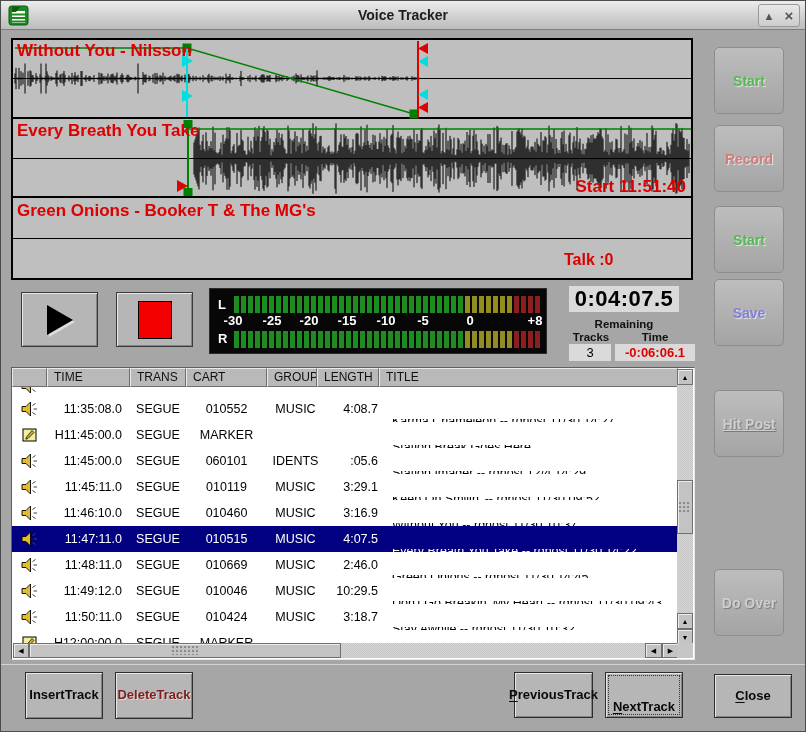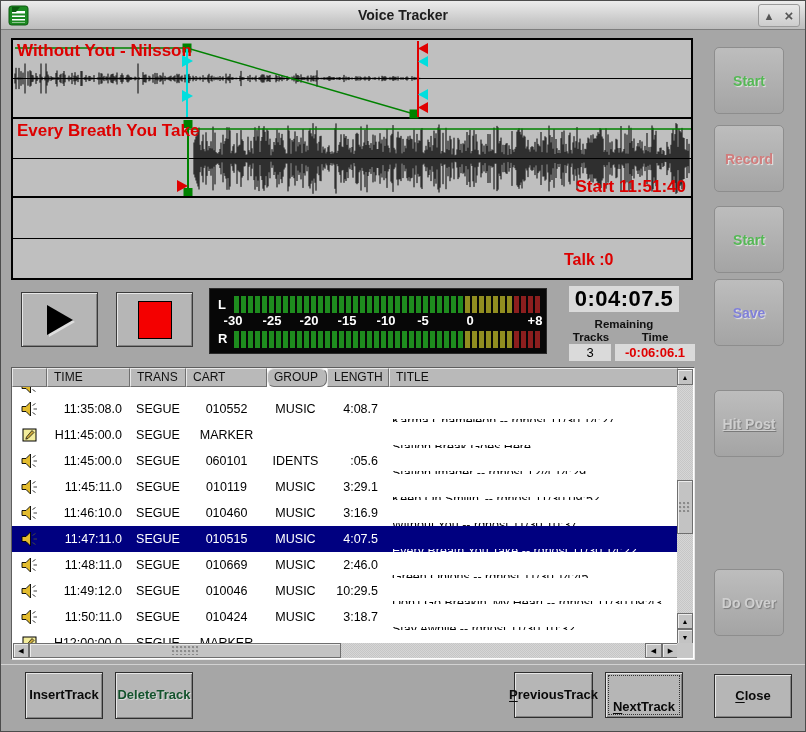--- a/index.html
+++ b/index.html
@@ -121,21 +121,21 @@
   .txt-blue{color:#8080d8;}
   .txt-gray{color:#cfcfcf;text-shadow:1px 1px 1px rgba(80,80,80,0.55);}
   
   .bottom-strip{position:absolute;left:0;top:663px;width:100%;height:69px;border-top:1px solid #d2d2d2;}
   .b-btn{
     position:absolute;background:#b6b6b6;border:1px solid #2e2e2e;
     box-shadow:inset 1px 1px 0 #e7e7e7, inset -1px -1px 0 #838383;
     display:flex;align-items:center;justify-content:center;text-align:center;
     font-size:13px;font-weight:bold;color:#0a0a0a;line-height:1.45;
   }
-  .b-btn.disabled{color:#14532d;text-shadow:1px 1px 0 #dcdcdc;}
+  .b-btn.disabled{color:#7f1d1d;text-shadow:1px 1px 0 #dcdcdc;}
   .b-btn.focus{outline:1px dotted #333;outline-offset:-4px;align-items:flex-end;}
   u{text-underline-offset:2px;}
 </style>
 </head>
 <body>
 
 <div class="window">
 
   <div class="titlebar">
     <span class="app-icon">
@@ -177,20 +177,21 @@
         <polygon points="415,62 415,73 405,67.5" fill="#e00000"></polygon>
         <path d="M175 89H678" stroke="#008200" stroke-width="1.4"></path>
         <path d="M175 82V154" stroke="#008200" stroke-width="2"></path>
         <rect x="170.5" y="80" width="9" height="8" fill="#008200"></rect>
         <rect x="170.5" y="148" width="9" height="8" fill="#008200"></rect>
         <polygon points="164,140 164,152 175,146" fill="#e00000"></polygon>
       </svg>
     <div class="wave-text trk-title wave-red" style="left:4px;top:1px;">Without You - Nilsson</div>
     <div class="wave-text trk-title wave-red" style="left:4px;top:81px;">Every Breath You Take</div>
     <div class="wave-text trk-title wave-red" style="right:5px;top:137px;">Start 11:51:40</div>
+    <div class="wave-text trk-title wave-red" style="left:4px;top:161px;">Green Onions - Booker T &amp; The MG's</div>
     <div class="wave-text wave-red" style="left:551px;top:211px;font-size:16px;">Talk :0</div>
   </div>
 
   <div class="transport-btn" style="left:20px;top:291px;">
     <span class="play-glyph"></span>
   </div>
   <div class="transport-btn" style="left:115px;top:291px;">
     <span class="stop-glyph"></span>
   </div>
 
@@ -307,21 +308,21 @@
   <div class="small-label" style="left:630px;top:330px;width:48px;">Time</div>
   <div class="status-box" style="left:568px;top:343px;width:42px;color:#000;">3</div>
   <div class="status-box" style="left:614px;top:343px;width:80px;color:#e00000;font-weight:bold;">-0:06:06.1</div>
 
   <div class="log">
     <div class="log-header" id="log-header">
         <div class="hcell" style="width: 35px;"></div>
         <div class="hcell" style="width: 83px;">TIME</div>
         <div class="hcell" style="width: 56px;">TRANS</div>
         <div class="hcell" style="width: 81px;">CART</div>
-        <div class="hcell" style="width: 60px; border-radius: 7px;">GROUP</div>
+        <div class="hcell" style="width: 50px;">GROUP</div>
         <div class="hcell" style="width: 62px;">LENGTH</div>
         <div class="hcell" style="width: 292px;">TITLE</div>
       </div>
     <div class="log-rows" id="log-rows">
         <div class="trow clip-top">
           <div class="tcell icon" style="width: 35px;">
             <svg width="17" height="16" viewBox="0 0 17 16">
               <polygon points="1,5.5 5,5.5 9.5,1 9.5,15 5,10.5 1,10.5" fill="#e3bc2e" stroke="#000" stroke-width="0.9"></polygon>
               <path d="M11.5 4.5 L14.5 2.5 M12.5 8 H16 M11.5 11.5 L14.5 13.5" stroke="#444" stroke-width="1" fill="none"></path>
             </svg>

